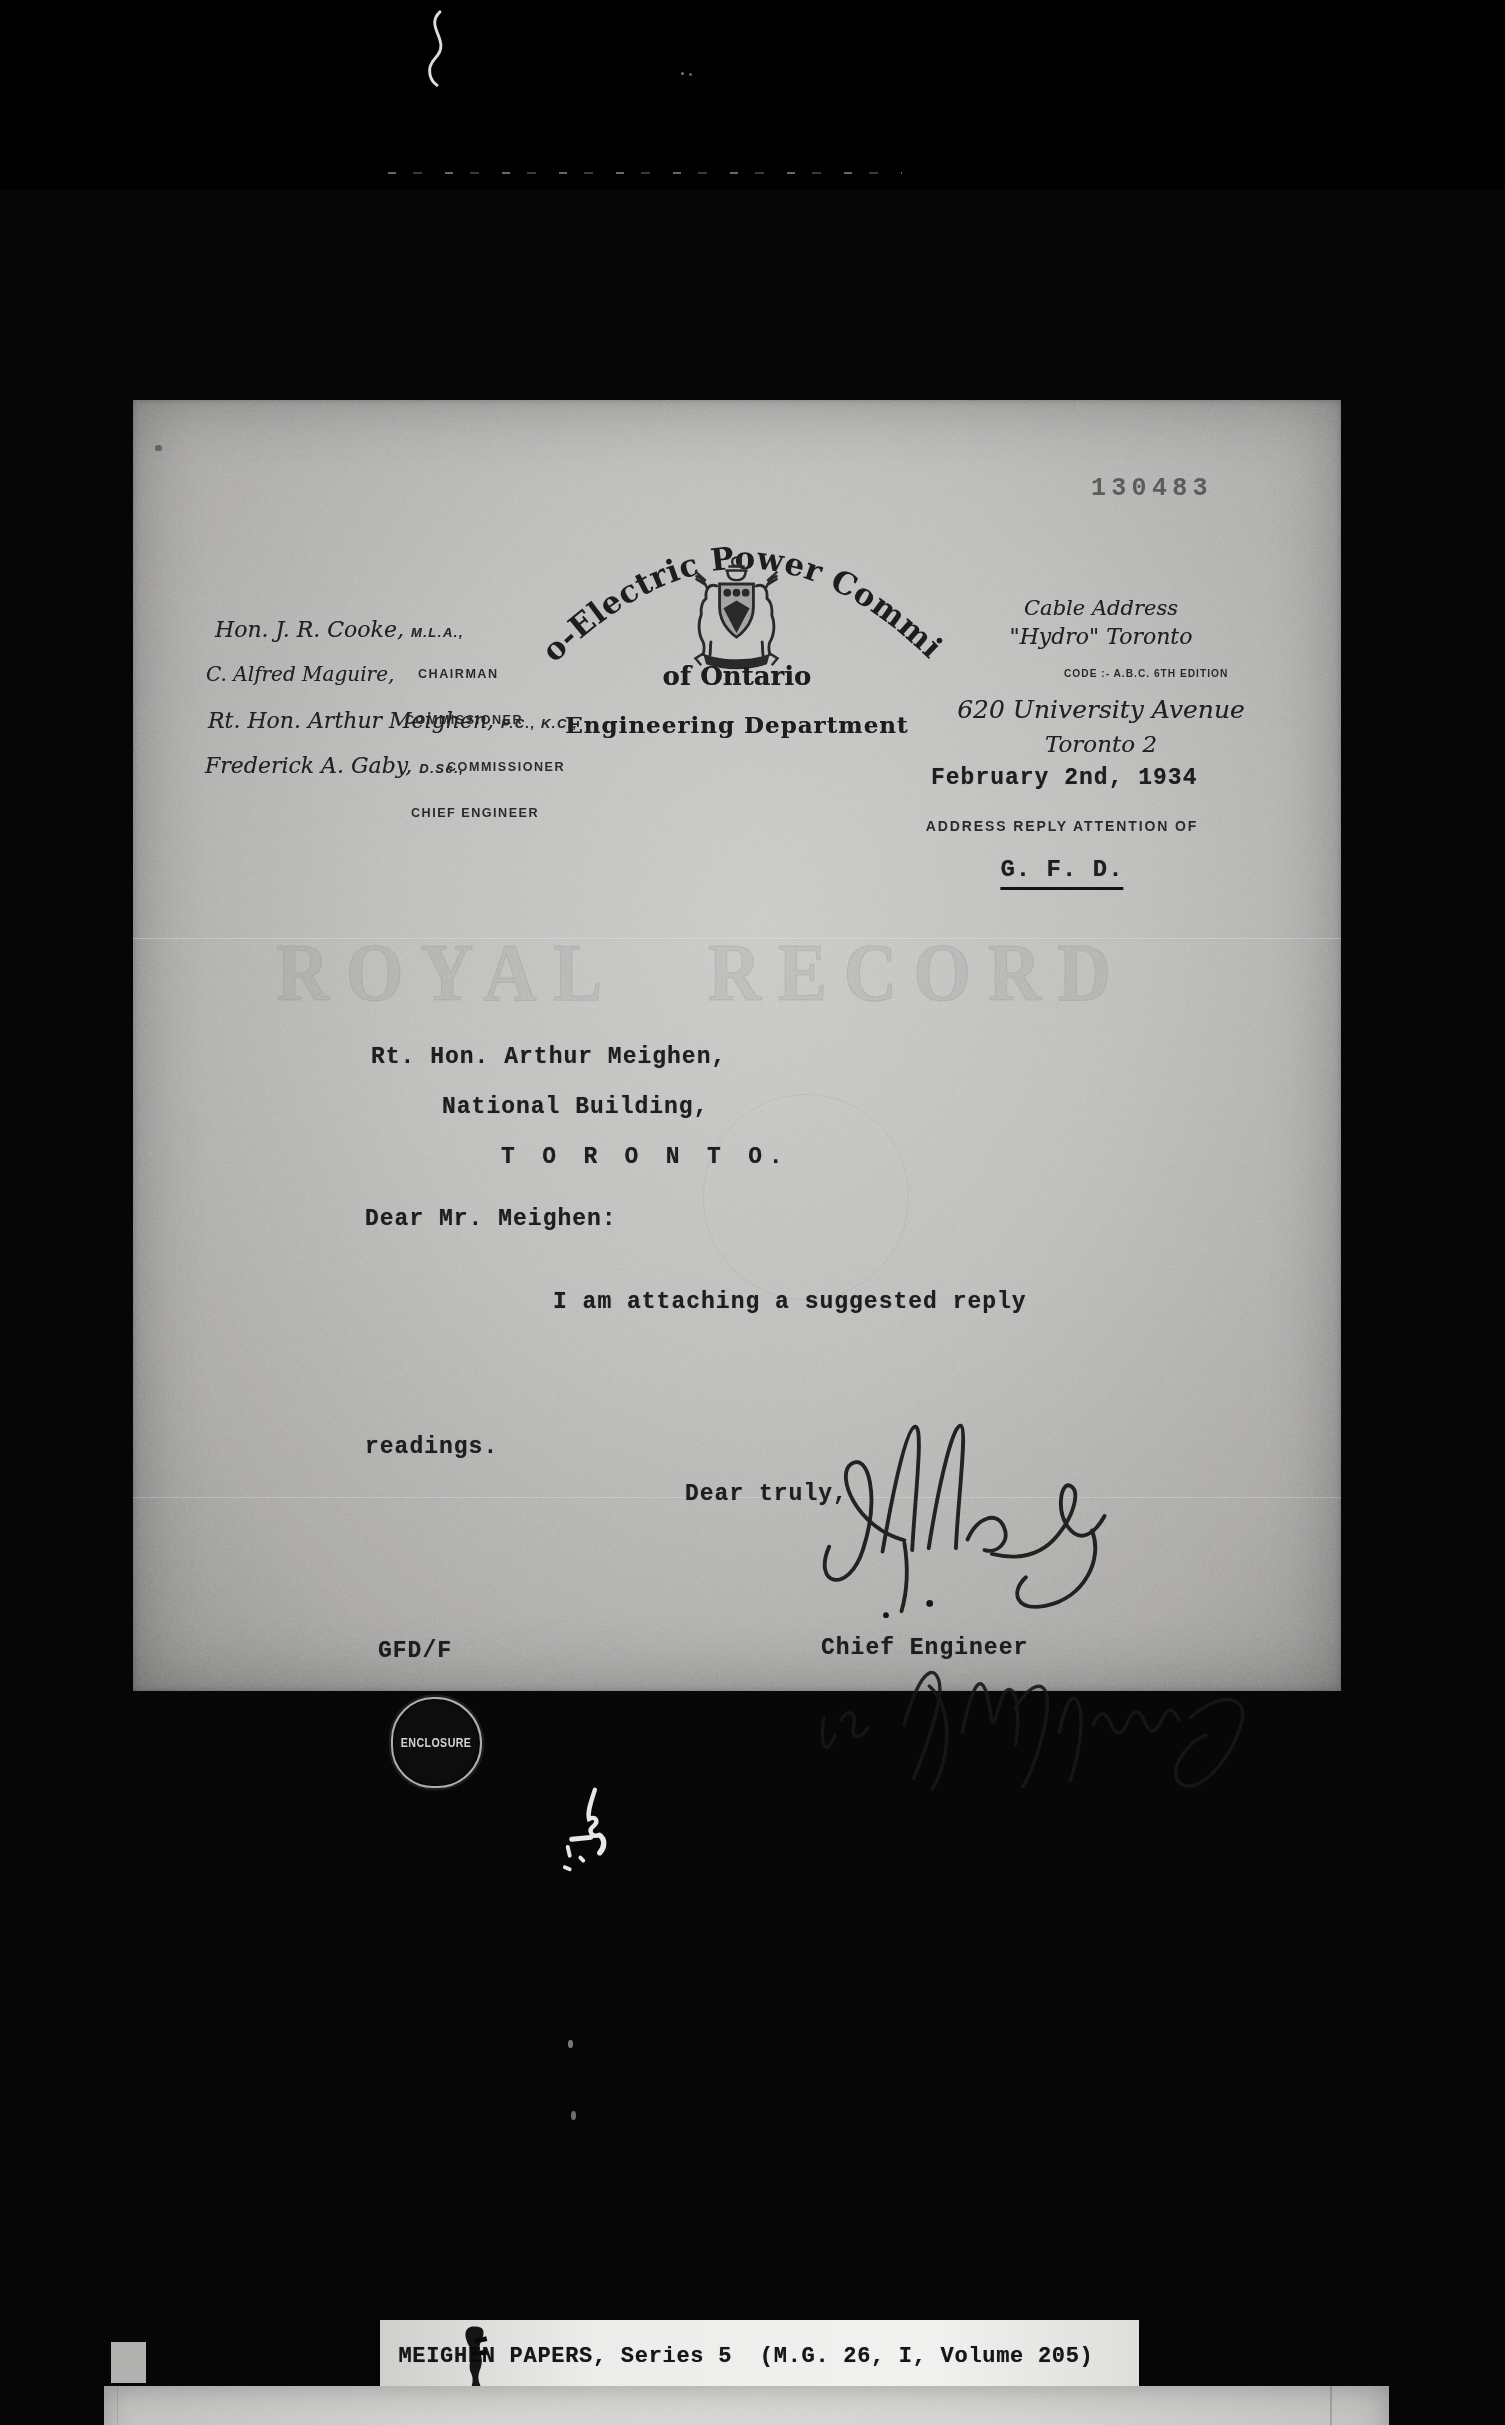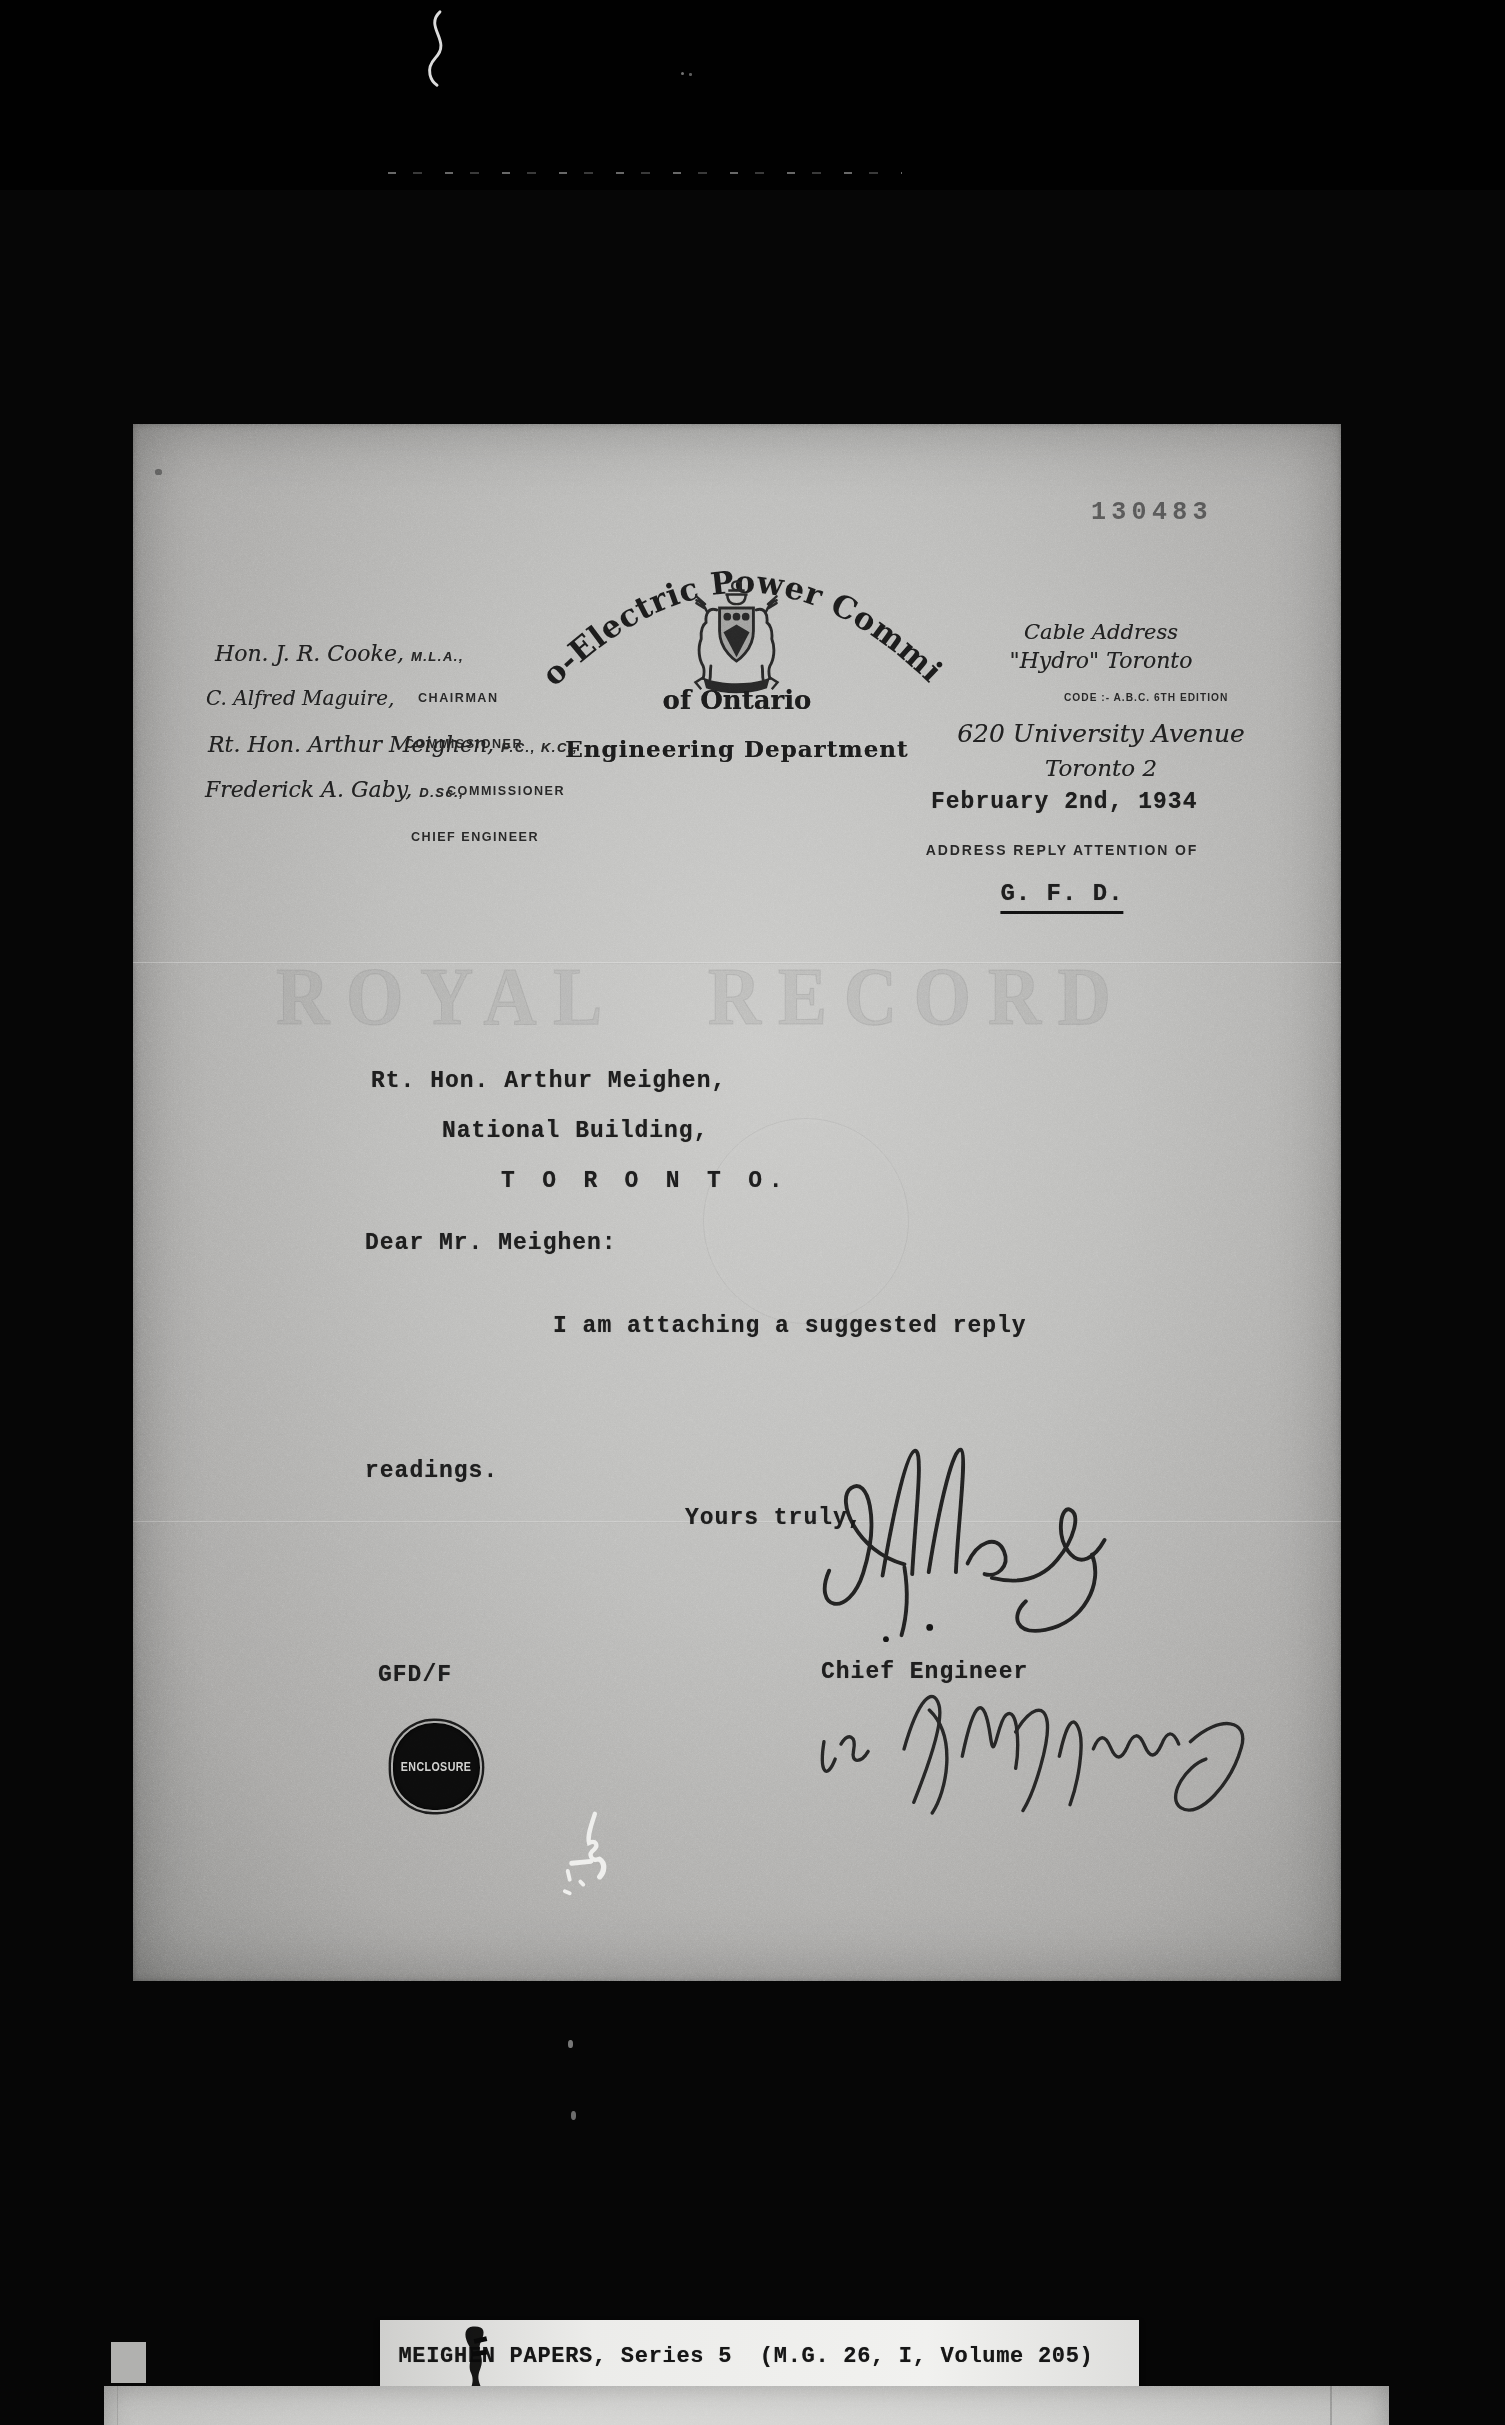--- a/index.html
+++ b/index.html
@@ -4,23 +4,23 @@
 <style>
   html,body{margin:0;padding:0;background:#000;}
   #stage{position:relative;width:1506px;height:2903px;background:#060606;overflow:hidden;
          font-family:"Liberation Sans",sans-serif;}
   
   .film-top-band{position:absolute;left:0;top:0;width:1506px;height:190px;background:#010101;}
   .film-dashes{position:absolute;left:388px;top:172px;width:514px;height:2.4px;opacity:.45;filter:blur(0.3px);
     background:repeating-linear-gradient(90deg,rgba(255,255,255,.9) 0 7.8px,transparent 7.8px 25px,rgba(255,255,255,.5) 25px 34px,transparent 34px 57px);}
   .speck{position:absolute;background:#e8e8e8;border-radius:45%;filter:blur(0.5px);}
   
-  .paper{position:absolute;left:133px;top:400px;width:1208px;height:1557px;
+  .paper{position:absolute;left:133px;top:400px;width:1208px;height:1291px;
     background:radial-gradient(ellipse at 52% 40%, #c9c9c7 0%, #bcbcba 42%, #a8a7a5 78%, #8f8f8d 100%);
-    box-shadow:inset 0 0 68px rgba(0,0,0,.28), inset 0 0 7.8px rgba(0,0,0,.25);margin-top:24px;}
+    box-shadow:inset 0 0 68px rgba(0,0,0,.28), inset 0 0 7.8px rgba(0,0,0,.25);}
   .crease{position:absolute;left:0;width:100%;height:1.9px;
     background:linear-gradient(to bottom,rgba(255,255,255,.4),rgba(255,255,255,.12) 55%,rgba(70,70,70,.18));filter:blur(0.3px);}
   .typed{font-family:"Liberation Mono",monospace;font-weight:bold;color:#1c1c1c;letter-spacing:1px;
     text-shadow:0 0 0.7px rgba(15,15,15,.6);white-space:pre;}
   .script{font-family:"DejaVu Serif",serif;font-style:italic;color:#1f1f1f;white-space:nowrap;
     text-shadow:0 0 0.5px rgba(20,20,20,.5);}
   .smallcaps{font-family:"Liberation Sans",sans-serif;font-weight:bold;color:#262626;letter-spacing:1.5px;white-space:nowrap;}
   .abs{position:absolute;}
   .centered{left:604px;transform:translateX(-50%);}
   .cable-centered{left:968px;transform:translateX(-50%);}
@@ -148,21 +148,21 @@
     <div class="seal-circle"></div>
 
     <div class="abs typed" style="left:238px;top:644px;font-size:23px;">Rt. Hon. Arthur Meighen,</div>
     <div class="abs typed" style="left:309px;top:694px;font-size:23px;">National Building,</div>
     <div class="abs typed toronto" style="left:368px;top:744px;font-size:23px;text-align:right;">T O R O N T O.</div>
 
     <div class="abs typed" style="left:232px;top:806px;font-size:23px;">Dear Mr. Meighen:</div>
     <div class="abs typed" style="left:420px;top:889px;font-size:23px;">I am attaching a suggested reply</div>
     <div class="abs typed" style="left:232px;top:1034px;font-size:23px;">readings.</div>
 
-    <div class="abs typed" style="left:552px;top:1081px;font-size:23px;">Yours truly,</div>
+    <div class="abs typed" style="left:552px;top:1081px;font-size:23px;">Dear truly,</div>
 
     <svg class="abs" style="left:650px;top:1013px;" width="340" height="209" viewBox="0 0 700 430">
       <g fill="none" stroke="#141414" stroke-width="8" stroke-linecap="round" opacity=".92">
         <path d="M95 275 C60 355 135 375 165 280 C200 170 175 80 140 105 C108 128 150 235 250 262"></path>
         <path d="M205 285 C230 140 255 30 272 28 C290 26 272 170 266 282"></path>
         <path d="M300 278 C325 120 352 22 366 26 C380 30 360 180 356 278"></path>
         <path d="M380 260 C400 215 440 200 455 235 C468 266 440 290 415 282"></path>
         <path d="M430 290 C480 302 530 295 565 252 C600 210 612 160 592 150 C572 140 562 200 587 235 C612 270 642 248 662 212"></path>
         <path d="M636 242 C660 300 620 382 540 397 C478 408 468 368 500 338"></path>
         <path d="M250 268 C260 330 252 380 244 408"></path>

